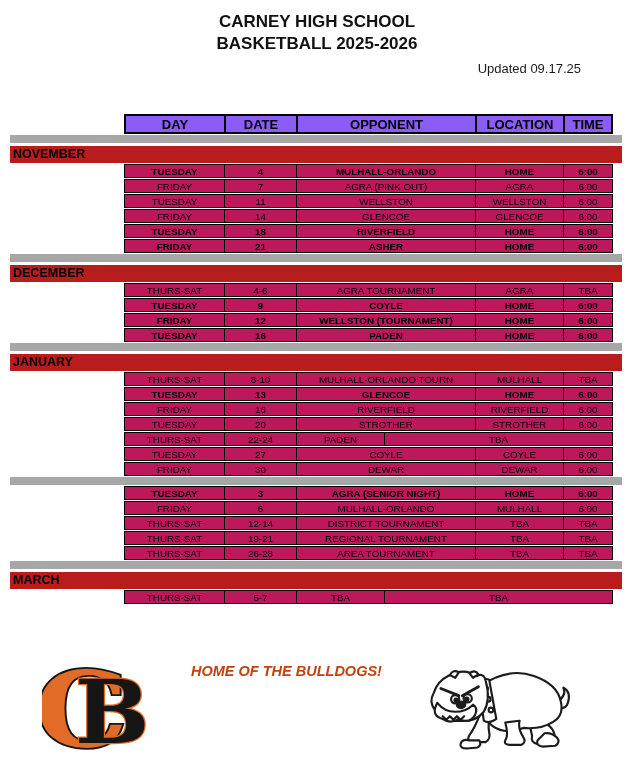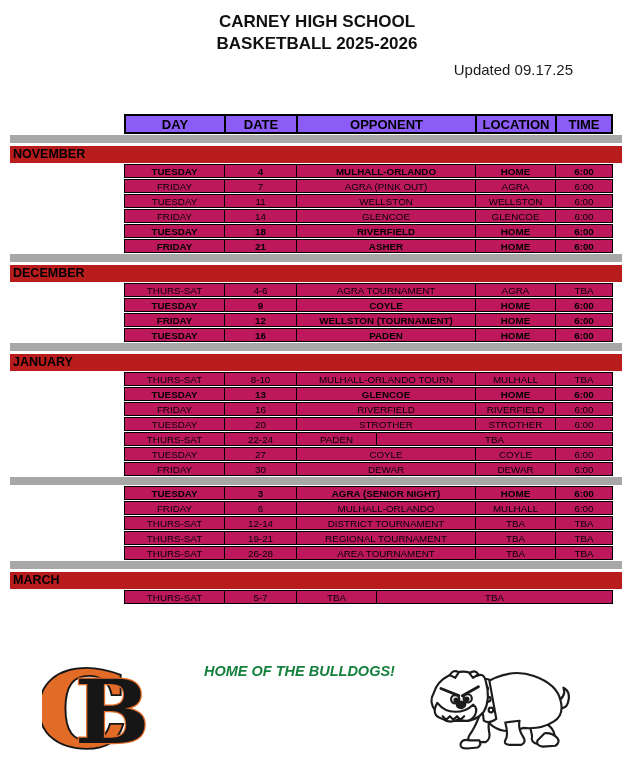--- a/index.html
+++ b/index.html
@@ -6,36 +6,36 @@
   body{
     width:634px;height:759px;background:#ffffff;position:relative;
     font-family:"Liberation Sans",sans-serif;color:#000;
     -webkit-font-smoothing:antialiased;overflow:hidden;
   }
   .title{
     position:absolute;top:11px;left:0;width:634px;text-align:center;
     font-weight:bold;font-size:17px;line-height:22px;color:#111;
   }
   .updated{
-    position:absolute;top:61px;left:0;width:573px;text-align:right;
-    font-size:15px;color:#1c1c1c;
+    position:absolute;top:61px;left:8px;width:573px;text-align:right;
+    font-size:13px;color:#1c1c1c;
   }
   .tablewrap{position:absolute;left:10px;top:114px;width:612px;}
   .thead{
     margin-left:114px;width:489px;height:20px;box-sizing:border-box;
     border:2.5px solid #000;display:flex;background:#8b5cf6;
   }
   .thead .cell{
     font-weight:bold;font-size:13px;display:flex;align-items:center;justify-content:center;
     border-right:2.5px solid #000;box-sizing:border-box;white-space:nowrap;overflow:hidden;
   }
   .c-day{width:100px;}
   .c-date{width:72px;}
   .c-opponent{width:179px;}
-  .c-location{width:80px;}
+  .c-location{width:88px;}
   .c-time{flex:1;border-right:none !important;text-align:right;}
   .band-dark{height:8px;background:#a7a7a7;margin-top:1px;}
   .band-month{
     height:17px;background:#b91c1c;margin-top:3px;
     font-weight:bold;font-size:12.5px;line-height:17px;padding-left:3px;
     box-sizing:border-box;color:#000;
   }
   .rows{margin-left:114px;width:489px;}
   .row{
     display:flex;height:14px;box-sizing:border-box;margin-top:1px;
@@ -43,22 +43,22 @@
   }
   .row .cell{
     font-size:9.8px;display:flex;align-items:center;justify-content:center;
     border-right:1.5px solid #000;box-sizing:border-box;
     white-space:nowrap;overflow:hidden;color:#000;
   }
   .row.bold .cell{font-weight:bold;}
   .footer{position:absolute;left:0;top:655px;width:634px;height:104px;}
   .logo{position:absolute;left:42px;top:4px;width:120px;height:98px;}
   .slogan{
-    position:absolute;left:204px;top:8px;
-    font-weight:bold;font-style:italic;font-size:14.5px;color:#15803d;
+    position:absolute;left:191px;top:8px;
+    font-weight:bold;font-style:italic;font-size:14.5px;color:#c2410c;
     white-space:nowrap;
   }
   .bulldog{position:absolute;left:423px;top:10px;}
 </style>
 </head>
 <body>
 
 <div class="title">
   <div>CARNEY HIGH SCHOOL</div>
   <div>BASKETBALL 2025-2026</div>

